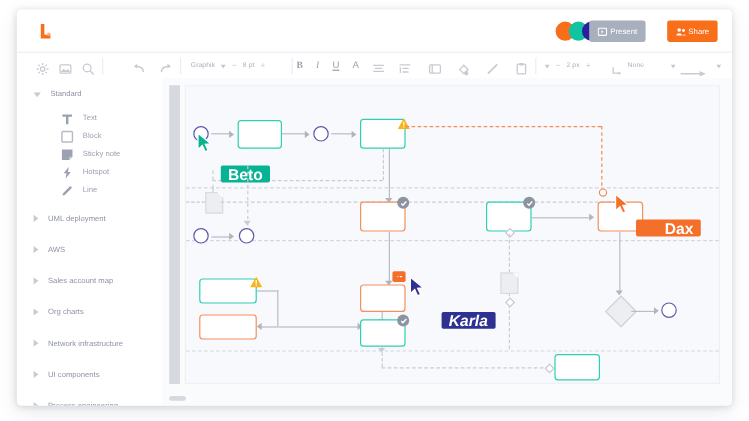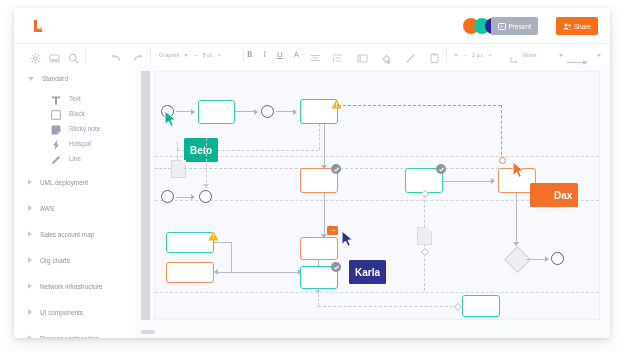--- a/index.html
+++ b/index.html
@@ -84,21 +84,21 @@
   .badge-cmt i{width:1.5px;height:1.5px;background:#fff;border-radius:50%;display:block;}
 
   .doc{position:absolute;width:13px;height:16px;background:#eceef2;border:1px solid #d8dbe2;}
   .doc:after{content:"";position:absolute;right:-1px;top:-1px;border-width:0 5px 5px 0;
              border-style:solid;border-color:#fafbfd #fafbfd transparent transparent;}
   .diamond{position:absolute;width:17px;height:17px;background:#eceef2;border:1px solid #cdd1d9;
            transform:rotate(45deg);}
   .dot-o{position:absolute;width:5px;height:5px;border-radius:50%;border:1.2px solid #f58a56;background:#fff;}
   .dot-g{position:absolute;width:4px;height:4px;border:1px solid #c6cad4;background:#fff;transform:rotate(45deg);}
 
-  .nametag{position:absolute;height:24px;border-radius:1.5px;color:#fff;font-size:10px;font-weight:700;
+  .nametag{position:absolute;height:14px;border-radius:1.5px;color:#fff;font-size:13px;font-weight:700;
            display:flex;align-items:center;justify-content:center;padding:0 6px;white-space:nowrap;}
   .tag-beto{background:#08b394;}
   .tag-dax{background:#f4702a;}
   .tag-karla{background:#2f3191;}
   .cursor{position:absolute;width:16px;height:18px;}
 </style>
 </head>
 <body>
 
 <div class="app">
@@ -475,21 +475,21 @@
         <div class="node n-orange" style="left:145px;top:165px;width:38px;height:23px;"></div>
         <div class="badge-cmt" style="left:172px;top:154px;">
           <i></i>
             <i></i>
         </div>
         <div class="cursor" style="left:186px;top:158px;">
           <svg width="16" height="18" viewBox="0 0 16 18">
               <path d="M1 1 L1 14.5 L4.6 11.2 L7 16.5 L9.4 15.2 L7 10.2 L11.6 9.8 z" fill="#2f3191" stroke="#fff" stroke-width="1"></path>
             </svg>
         </div>
-        <div class="nametag tag-karla" style="left:194px;top:188px;">Karla</div>
+        <div class="nametag tag-karla" style="left:213px;top:188px;font-style:italic;">Karla</div>
 
         <div class="conn v" style="left:163px;top:188px;height:10px;"></div>
         <div class="arrow ar-d" style="left:160px;top:194px;"></div>
 
         <div class="node n-teal" style="left:145px;top:194px;width:38px;height:23px;"></div>
         <div class="badge-chk" style="left:176px;top:190px;">
           <svg width="7" height="7" viewBox="0 0 7 7">
               <path d="M1.4 3.6 L2.8 5 L5.6 1.9" fill="none" stroke="#fff" stroke-width="1.2"></path>
             </svg>
         </div>

